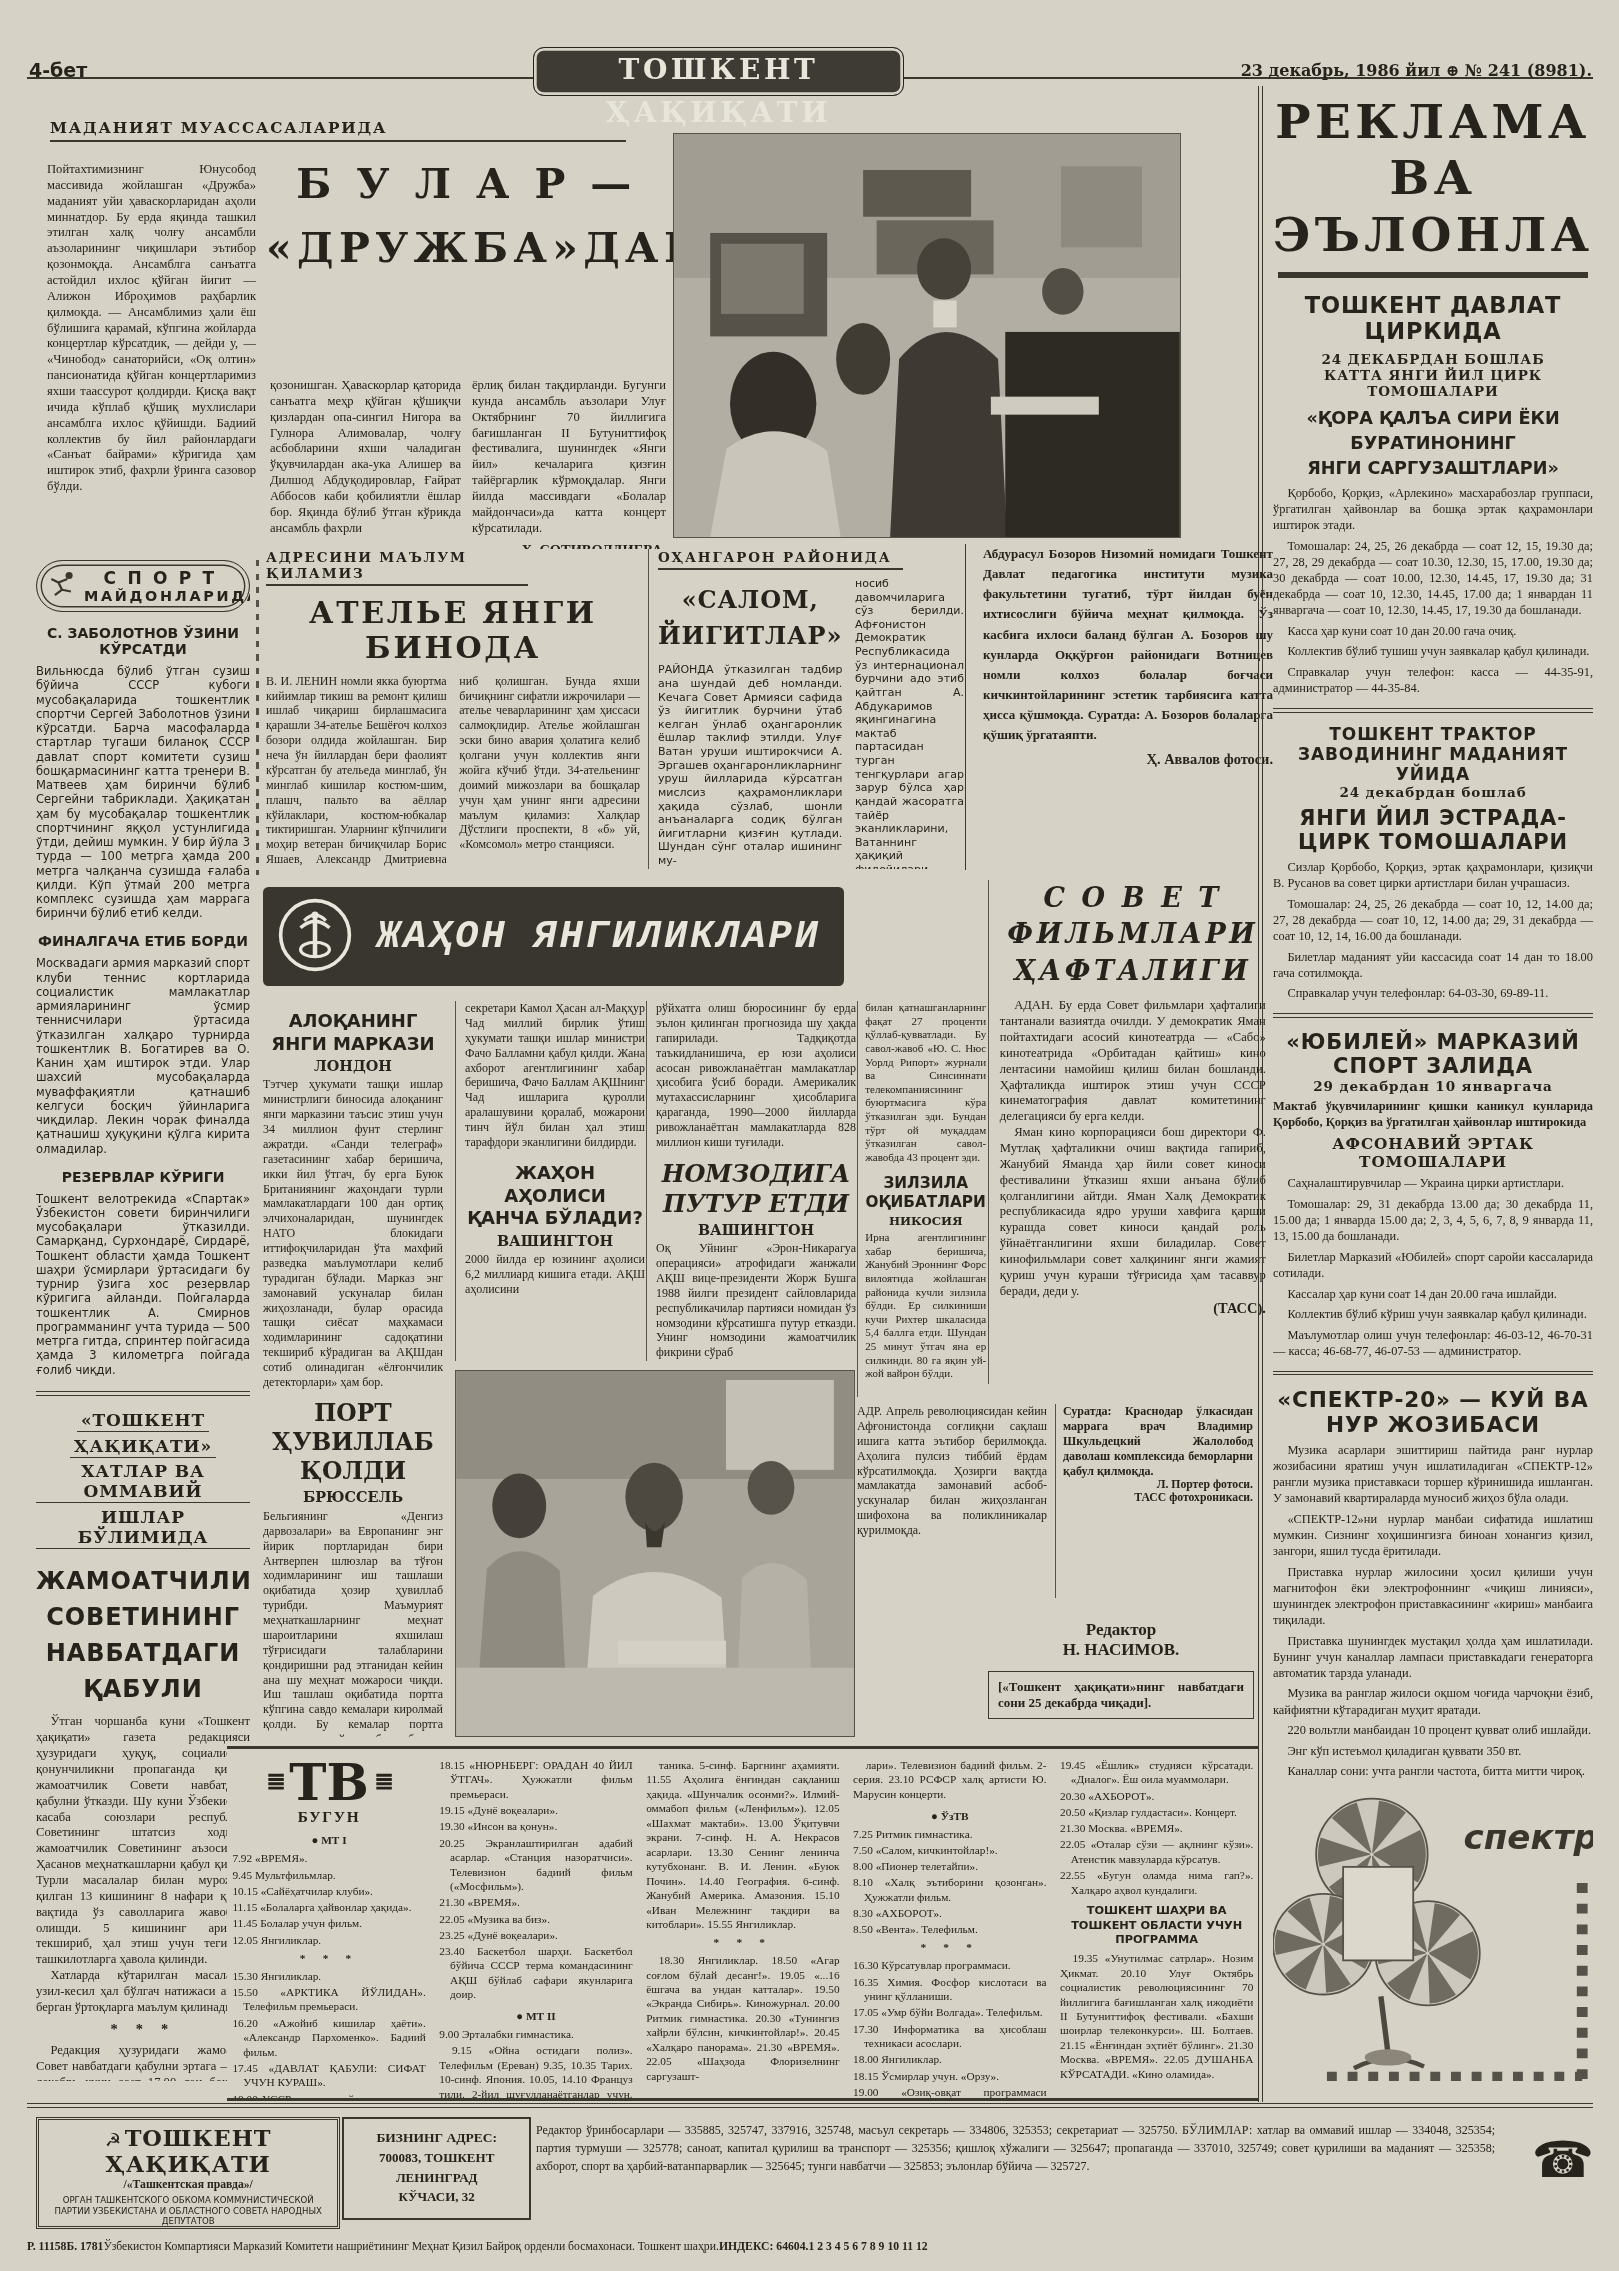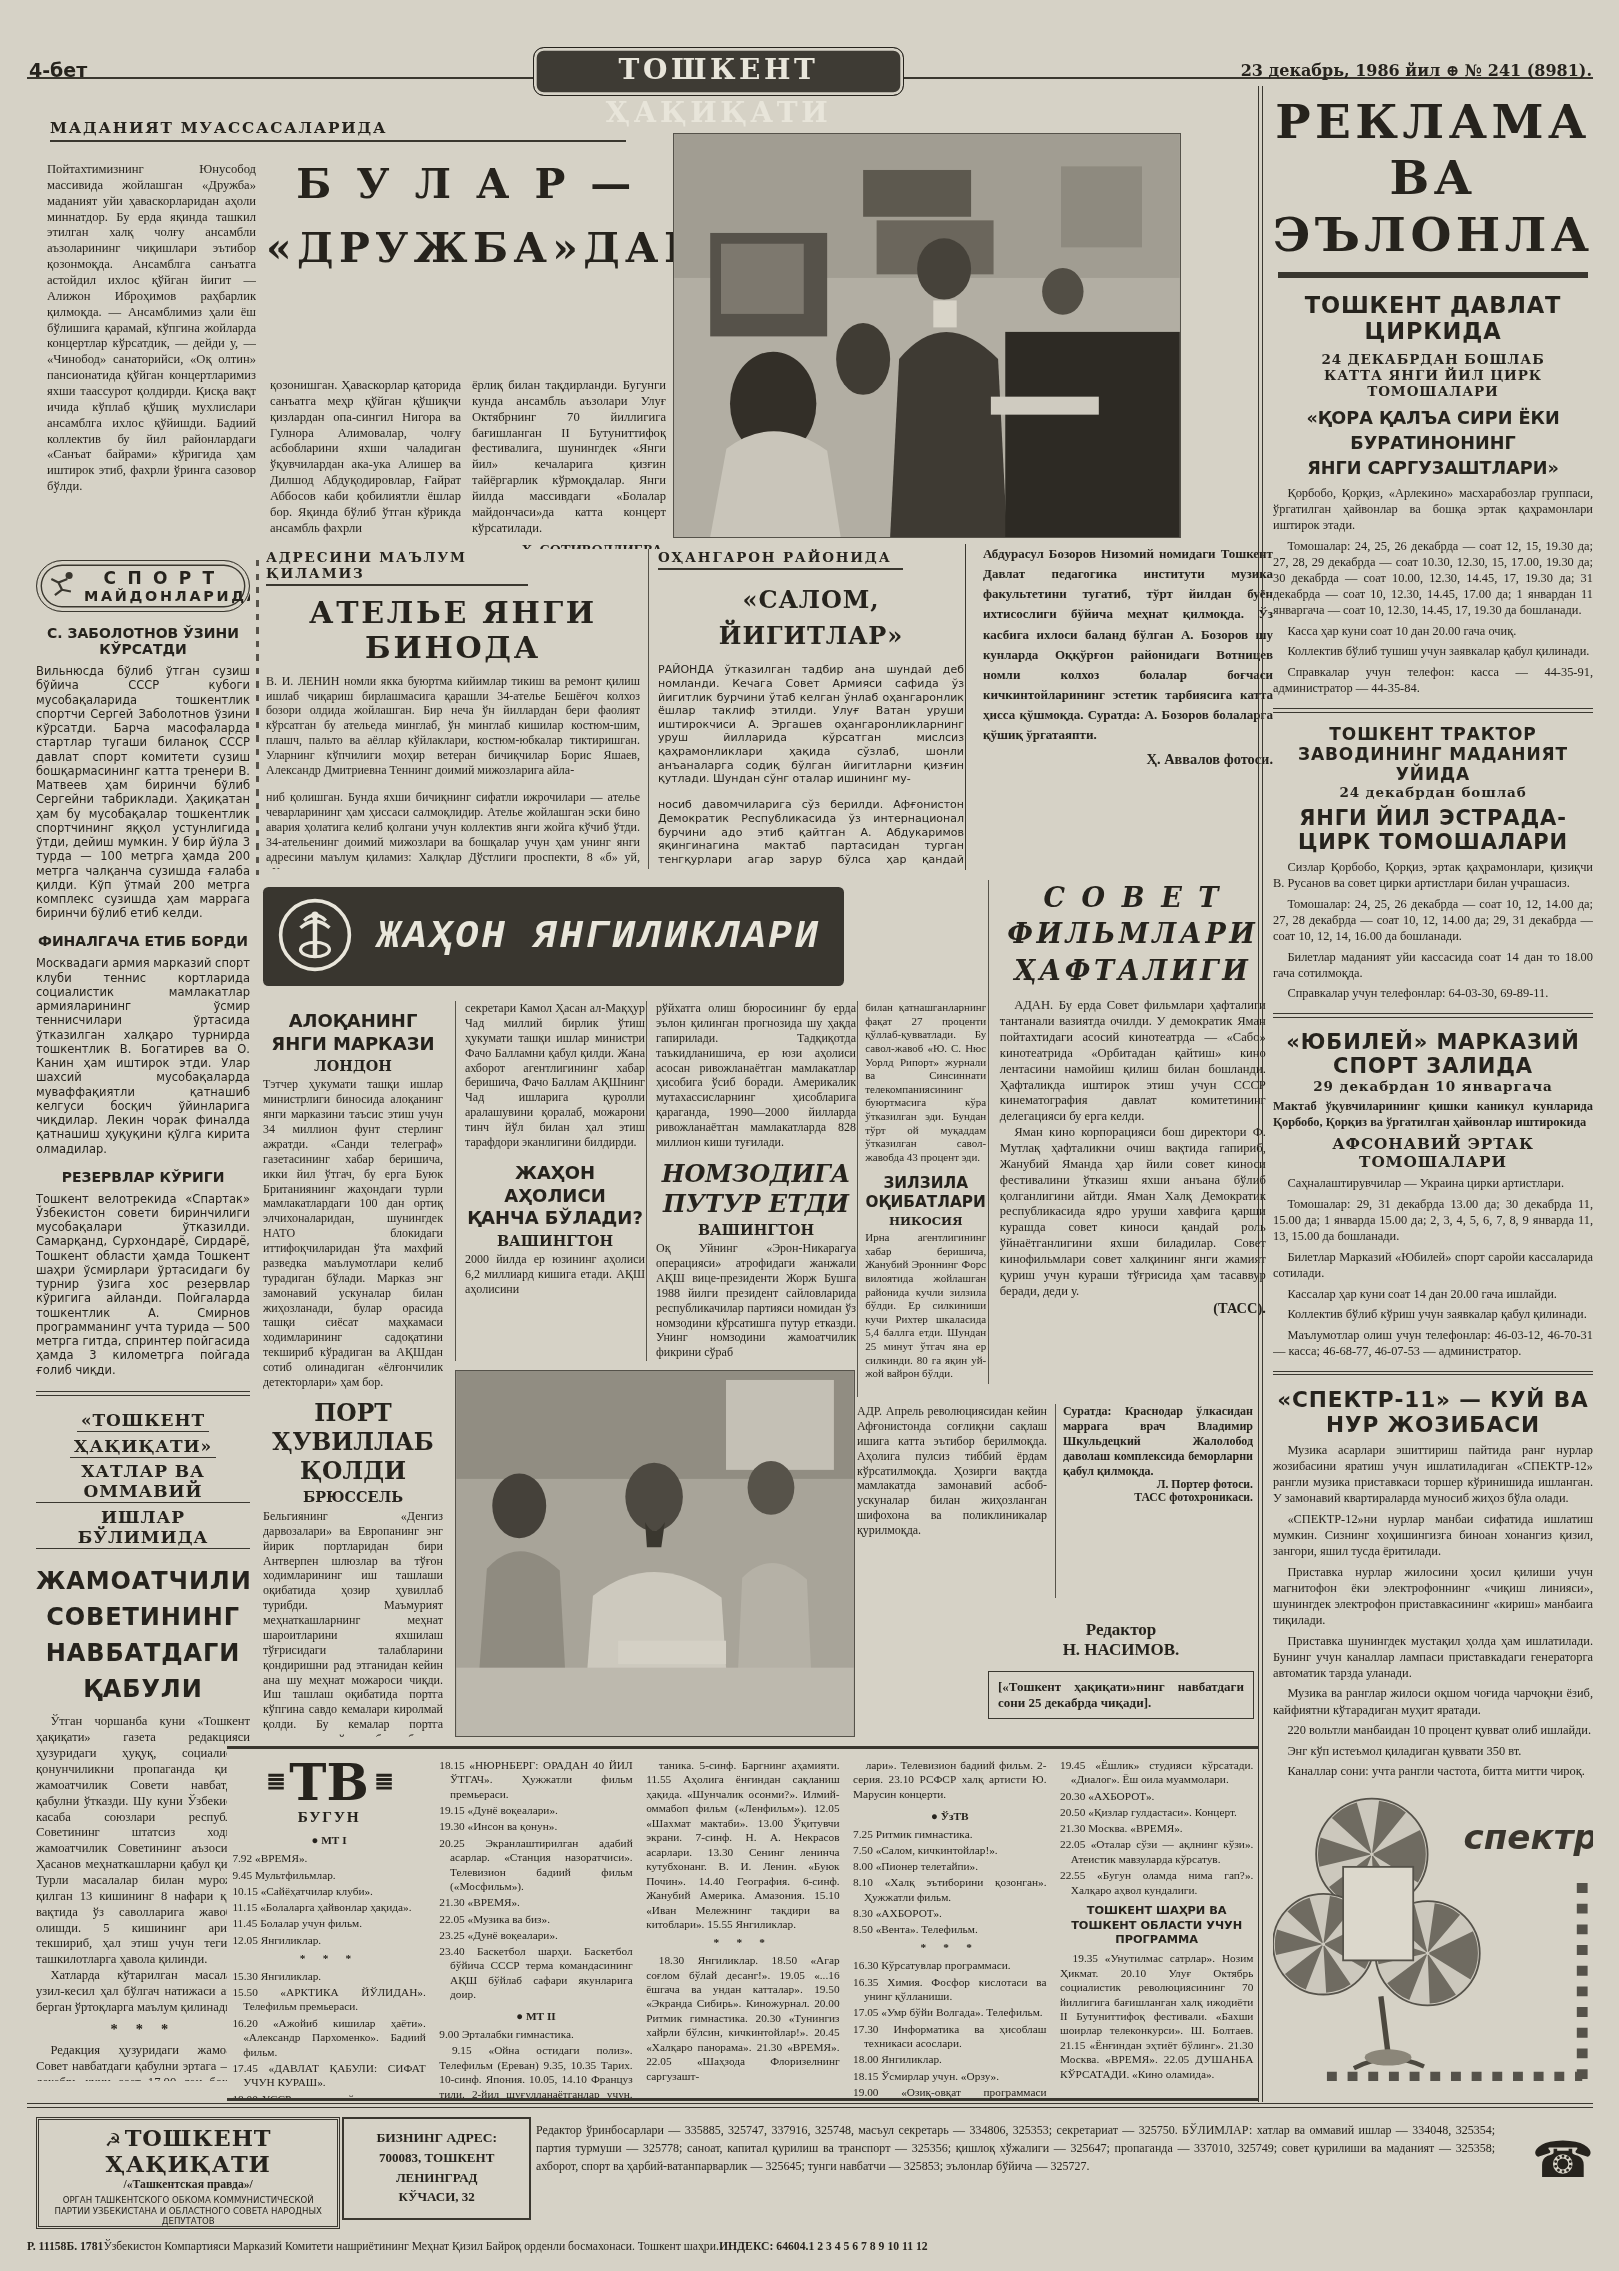--- a/index.html
+++ b/index.html
@@ -37,21 +37,21 @@
   .badge-oval .bl{font-family:"DejaVu Sans",sans-serif;font-weight:bold;letter-spacing:2.7px;}
   .sport-h{font-family:"DejaVu Sans",sans-serif;font-weight:bold;font-size:14px;text-align:center;margin:12.6px 0 7.2px;}
   
   .dept-line{font-family:"DejaVu Serif",serif;font-weight:bold;font-size:17px;letter-spacing:0.9px;
       text-align:center;border-bottom:0.9px solid #3a372f;display:inline-block;padding:0 3.6px 0.9px;margin:1.8px auto;}
   .letters-h{font-family:"DejaVu Sans",sans-serif;font-weight:bold;font-size:24px;letter-spacing:0.9px;
       text-align:center;line-height:1.5;}
   .stars{text-align:center;letter-spacing:7.2px;font-weight:bold;margin:5.4px 0;}
   
   .mid-h{font-family:"DejaVu Serif",serif;font-weight:bold;font-size:30px;letter-spacing:2.7px;text-align:center;}
-  .twocol{display:flex;gap:12.6px;flex-direction:column;}
+  .twocol{display:flex;gap:12.6px;}
   .twocol>div{flex:1;}
   
   .banner{background:#39362f;border-radius:5.4px;display:flex;align-items:center;color:#e9e6db;}
   .banner-text{font-family:Liberation Mono, monospace;font-weight:bold;font-style:italic;
       font-size:39px;letter-spacing:2.7px;flex:1;text-align:center;}
   .wn-h{font-family:"DejaVu Serif",serif;font-weight:bold;font-size:21px;text-align:center;line-height:1.25;margin:9px 0 1.8px;}
   .wn-h.sans{font-family:"DejaVu Sans",sans-serif;font-size:18px;}
   .wn-city{font-family:"DejaVu Serif",serif;font-weight:bold;font-size:14.4px;text-align:center;margin:1.8px 0 3.6px;}
   .film-h{font-family:"DejaVu Serif",serif;font-weight:bold;font-style:italic;font-size:27px;
       letter-spacing:3.6px;text-align:center;line-height:1.35;}
@@ -431,21 +431,21 @@
           <div class="" style="margin: 4.5px 0px; text-align: justify; text-indent: 14.4px; line-height: 1.3;">Томошалар: 29, 31 декабрда 13.00 да; 30 декабрда 11, 15.00 да; 1 январда 15.00 да; 2, 3, 4, 5, 6, 7, 8, 9 январда 11, 13, 15.00 да бошланади.</div>
           <div class="" style="margin: 4.5px 0px; text-align: justify; text-indent: 14.4px; line-height: 1.3;">Билетлар Марказий «Юбилей» спорт саройи кассаларида сотилади.</div>
           <div class="" style="margin: 4.5px 0px; text-align: justify; text-indent: 14.4px; line-height: 1.3;">Кассалар ҳар куни соат 14 дан 20.00 гача ишлайди.</div>
           <div class="" style="margin: 4.5px 0px; text-align: justify; text-indent: 14.4px; line-height: 1.3;">Коллектив бўлиб кўриш учун заявкалар қабул қилинади.</div>
           <div class="" style="margin: 4.5px 0px; text-align: justify; text-indent: 14.4px; line-height: 1.3;">Маълумотлар олиш учун телефонлар: 46-03-12, 46-70-31 — касса; 46-68-77, 46-07-53 — администратор.</div>
         </div>
     </div>
     <div class="rk-div"></div>
 
     <div>
-      <div class="rk-h1" style="font-size:21.6px;">«СПЕКТР-11» — КУЙ ВА НУР ЖОЗИБАСИ</div>
+      <div class="rk-h1" style="font-size:21.6px;">«СПЕКТР-20» — КУЙ ВА НУР ЖОЗИБАСИ</div>
       <div>
           <div class="" style="margin: 4.5px 0px; text-align: justify; text-indent: 14.4px; line-height: 1.3;">Музика асарлари эшиттириш пайтида ранг нурлар жозибасини яратиш учун ишлатиладиган «СПЕКТР-12» рангли музика приставкаси торшер кўринишида ишланган. У замонавий квартираларда муносиб жиҳоз бўла олади.</div>
           <div class="" style="margin: 4.5px 0px; text-align: justify; text-indent: 14.4px; line-height: 1.3;">«СПЕКТР-12»ни нурлар манбаи сифатида ишлатиш мумкин. Сизнинг хоҳишингизга биноан хонангиз қизил, зангори, яшил тусда ёритилади.</div>
           <div class="" style="margin: 4.5px 0px; text-align: justify; text-indent: 14.4px; line-height: 1.3;">Приставка нурлар жилосини ҳосил қилиши учун магнитофон ёки электрофоннинг «чиқиш линияси», шунингдек электрофон приставкасининг «кириш» манбаига тиқилади.</div>
           <div class="" style="margin: 4.5px 0px; text-align: justify; text-indent: 14.4px; line-height: 1.3;">Приставка шунингдек мустақил ҳолда ҳам ишлатилади. Бунинг учун каналлар лампаси приставкадаги генераторга автоматик тарзда уланади.</div>
           <div class="" style="margin: 4.5px 0px; text-align: justify; text-indent: 14.4px; line-height: 1.3;">Музика ва ранглар жилоси оқшом чоғида чарчоқни ёзиб, кайфиятни кўтарадиган муҳит яратади.</div>
           <div class="" style="margin: 4.5px 0px; text-align: justify; text-indent: 14.4px; line-height: 1.3;">220 вольтли манбаидан 10 процент қувват олиб ишлайди.</div>
           <div class="" style="margin: 4.5px 0px; text-align: justify; text-indent: 14.4px; line-height: 1.3;">Энг кўп истеъмол қиладиган қуввати 350 вт.</div>
           <div class="" style="margin: 4.5px 0px; text-align: justify; text-indent: 14.4px; line-height: 1.3;">Каналлар сони: учта рангли частота, битта митти чироқ.</div>
         </div>

